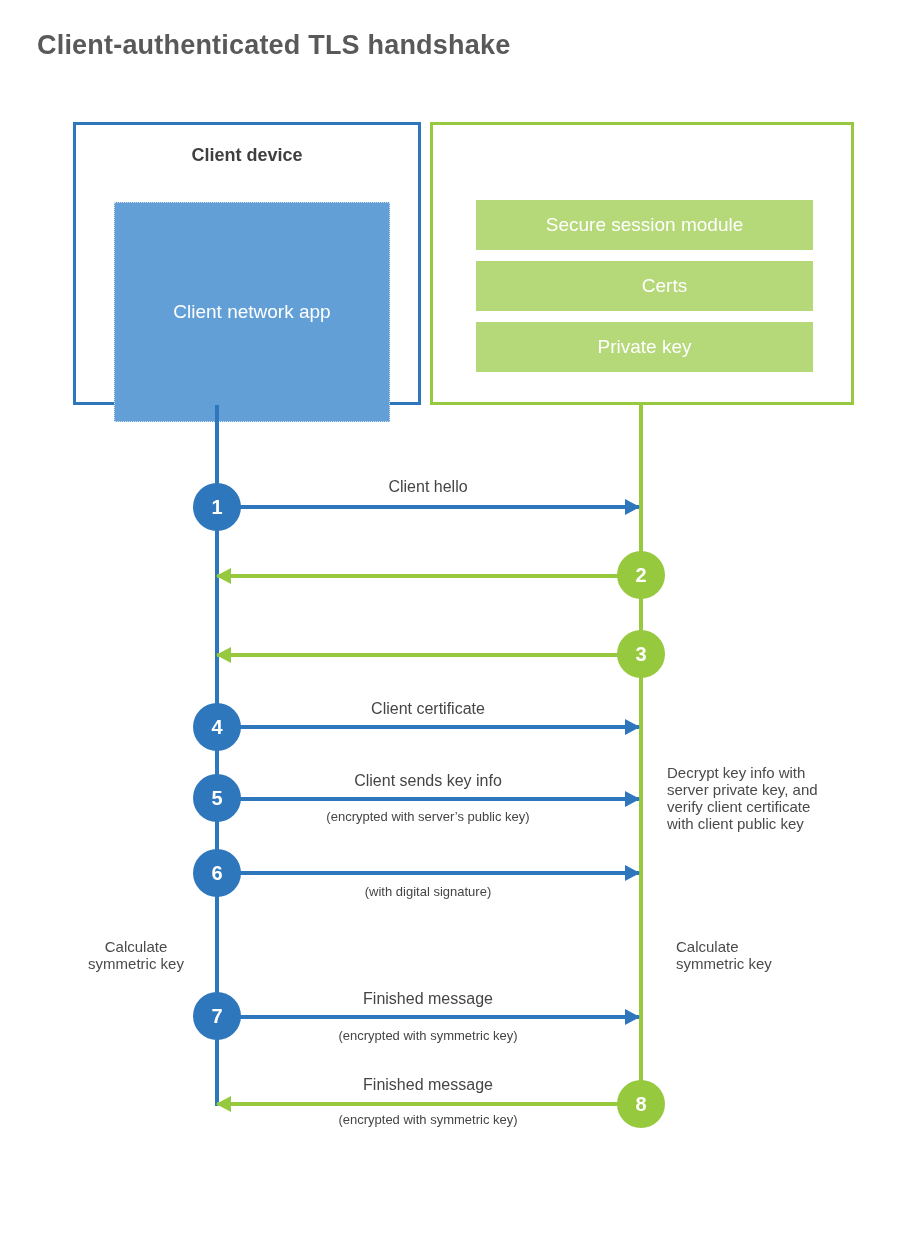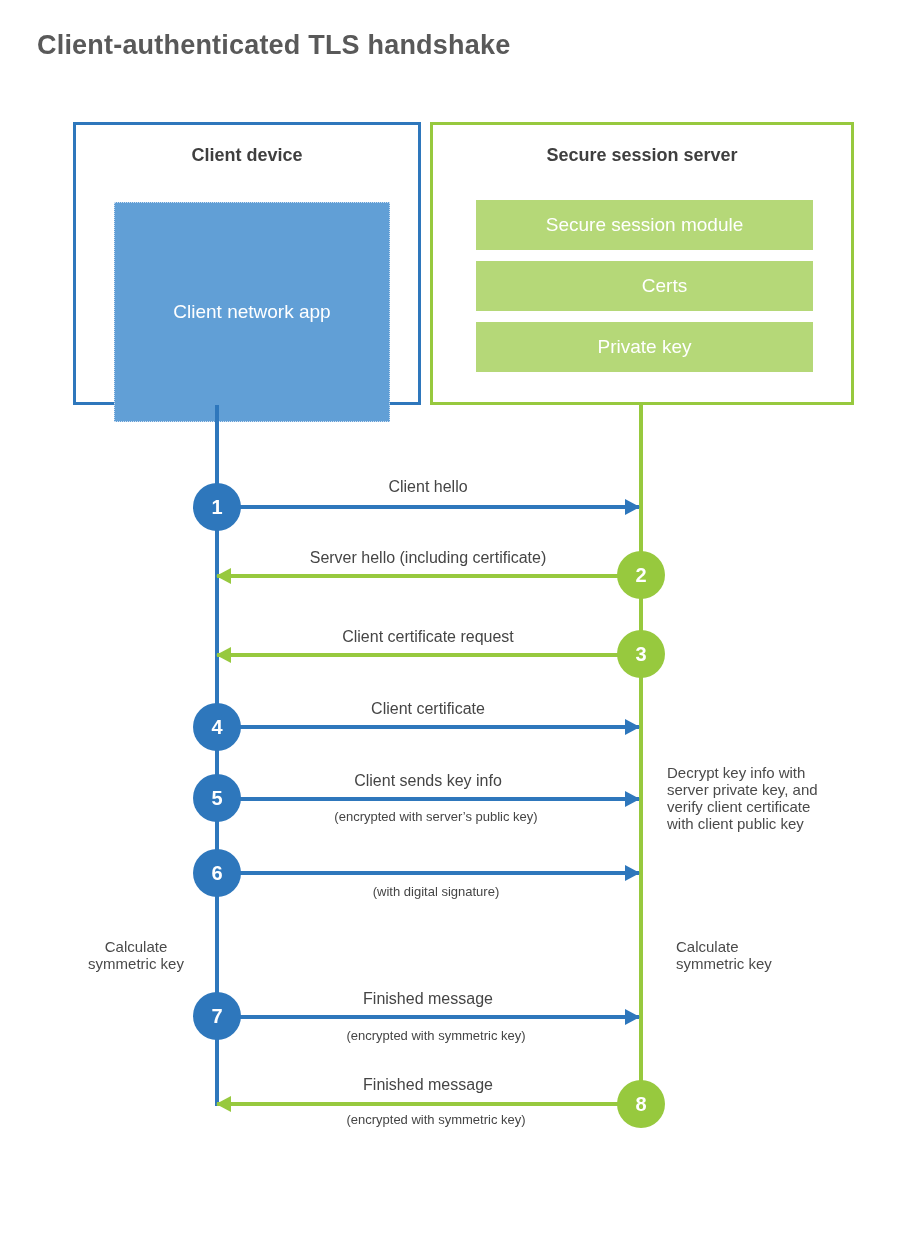--- a/index.html
+++ b/index.html
@@ -49,21 +49,21 @@
   .arrow.green .head{border-left-color:var(--green);border-right-color:var(--green);}
 
   
   .circle{position:absolute;width:48px;height:48px;border-radius:50%;display:flex;align-items:center;
     justify-content:center;color:#fff;font-size:20px;font-weight:700;}
   .circle.blue{background:var(--blue);left:193px;}
   .circle.green{background:var(--green);left:617px;}
 
   
   .msg{position:absolute;left:217px;width:422px;text-align:center;color:var(--ink);font-size:16px;}
-  .sub{position:absolute;left:225px;width:422px;text-align:center;color:var(--ink);font-size:13px;}
+  .sub{position:absolute;left:217px;width:422px;text-align:center;color:var(--ink);font-size:13px;}
 
   
   .s1-arrow{top:505px;} .s1-circle{top:483px;} .s1-label{top:478px;}
   .s2-arrow{top:574px;} .s2-circle{top:551px;} .s2-label{top:549px;}
   .s3-arrow{top:653px;} .s3-circle{top:630px;} .s3-label{top:628px;}
   .s4-arrow{top:725px;} .s4-circle{top:703px;} .s4-label{top:700px;}
   .s5-arrow{top:797px;} .s5-circle{top:774px;} .s5-label{top:772px;} .s5-sub{top:809px;}
   .s6-arrow{top:871px;} .s6-circle{top:849px;} .s6-label{top:846px;} .s6-sub{top:884px;}
   .s7-arrow{top:1015px;} .s7-circle{top:992px;} .s7-label{top:990px;} .s7-sub{top:1028px;}
   .s8-arrow{top:1102px;} .s8-circle{top:1080px;} .s8-label{top:1076px;} .s8-sub{top:1112px;}
@@ -80,44 +80,41 @@
 <div class="page">
 
   <div class="title">Client-authenticated TLS handshake</div>
 
   <div class="actor-box client-box">
     <div class="actor-title">Client device</div>
     <div class="app-rect">Client network app</div>
   </div>
 
   <div class="actor-box server-box">
-    <div class="actor-title">Secure session server</div>
     <div class="module-bar bar-0">Secure session module</div>
     <div class="module-bar bar-1">Certs</div>
     <div class="module-bar bar-2">Private key</div>
   </div>
 
   <div class="vline blue"></div>
   <div class="vline green"></div>
 
   <div class="msg s1-label">Client hello</div>
   <div class="arrow blue right s1-arrow">
       <span class="shaft"></span>
       <span class="head"></span>
     </div>
   <div class="circle blue s1-circle">1</div>
 
-  <div class="msg s2-label">Server hello (including certificate)</div>
   <div class="arrow green left s2-arrow">
       <span class="shaft"></span>
       <span class="head"></span>
     </div>
   <div class="circle green s2-circle">2</div>
 
-  <div class="msg s3-label">Client certificate request</div>
   <div class="arrow green left s3-arrow">
       <span class="shaft"></span>
       <span class="head"></span>
     </div>
   <div class="circle green s3-circle">3</div>
 
   <div class="msg s4-label">Client certificate</div>
   <div class="arrow blue right s4-arrow">
       <span class="shaft"></span>
       <span class="head"></span>

